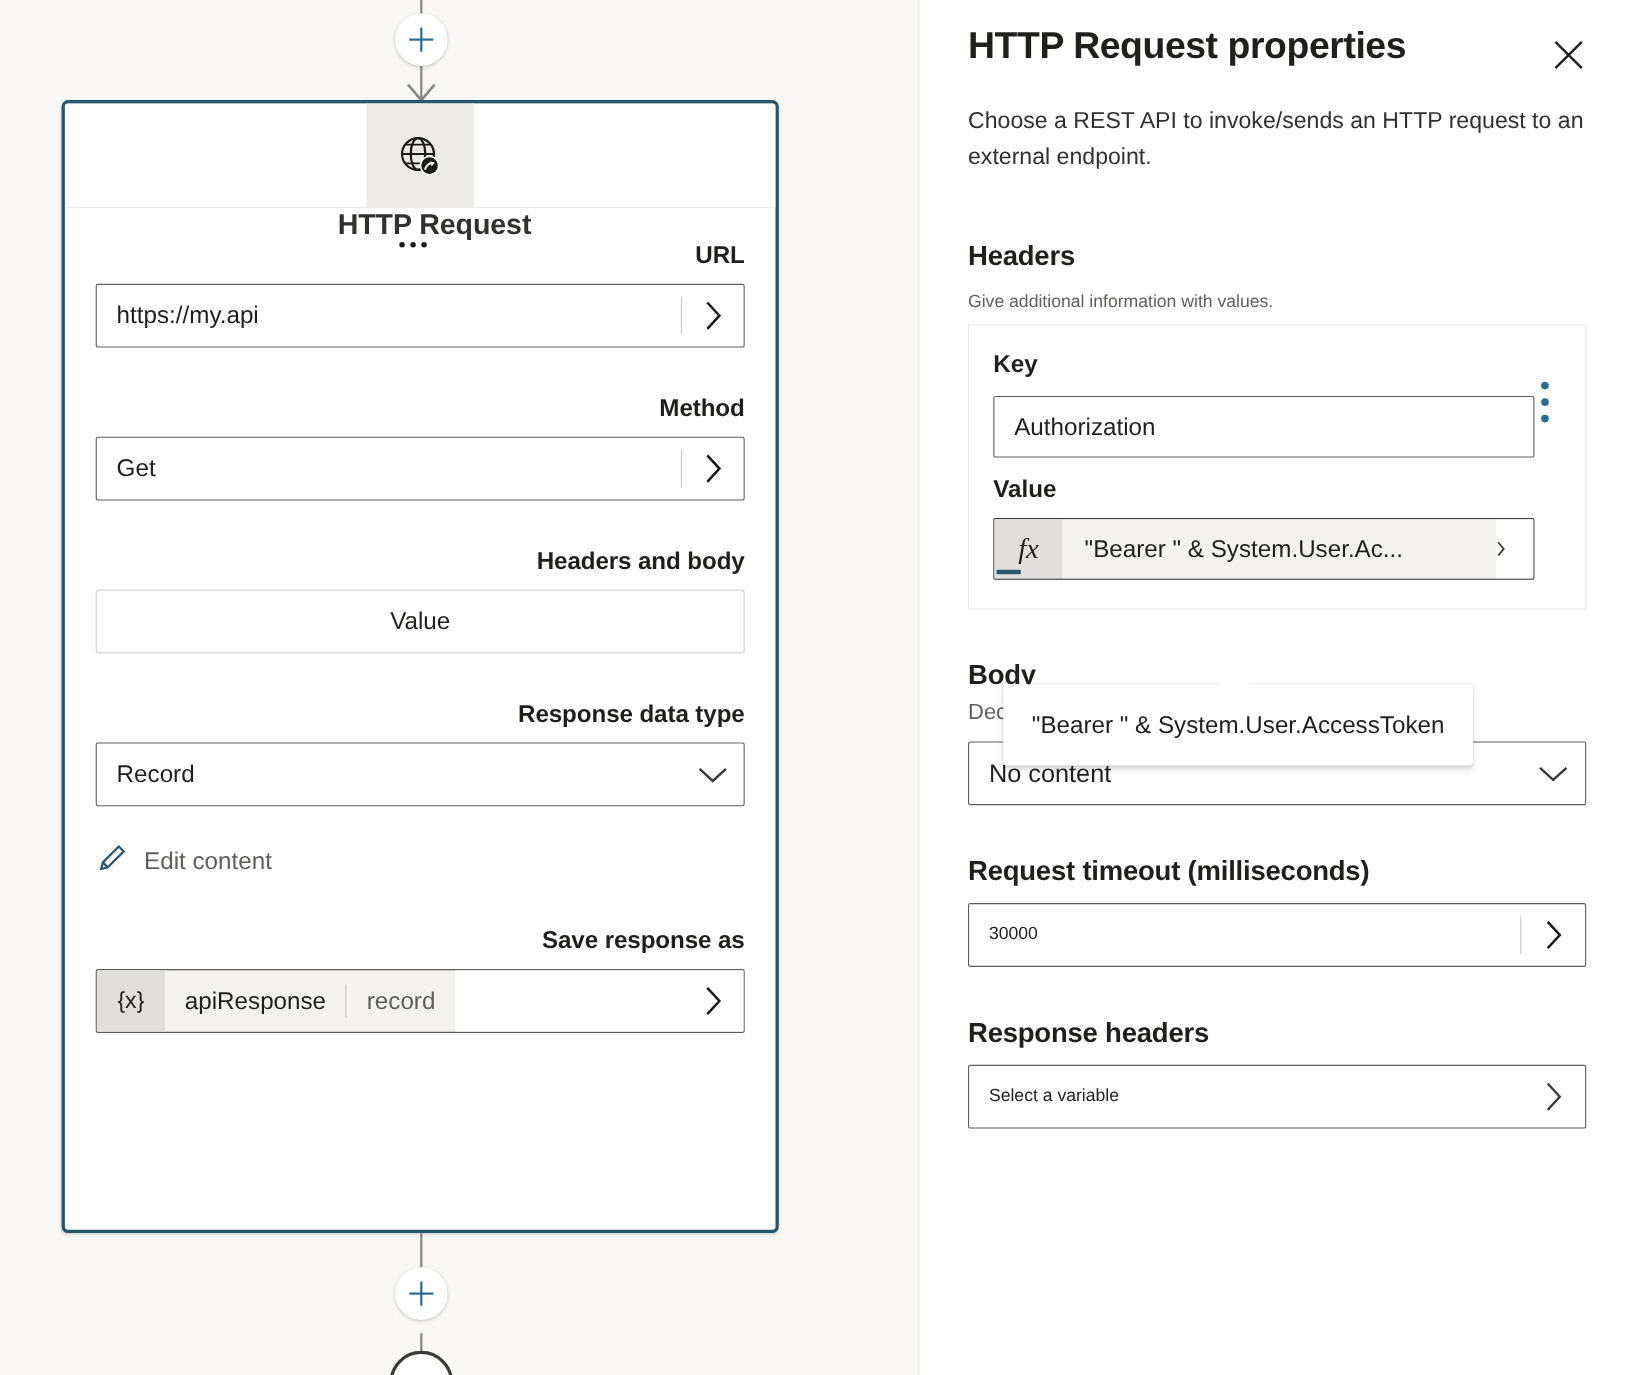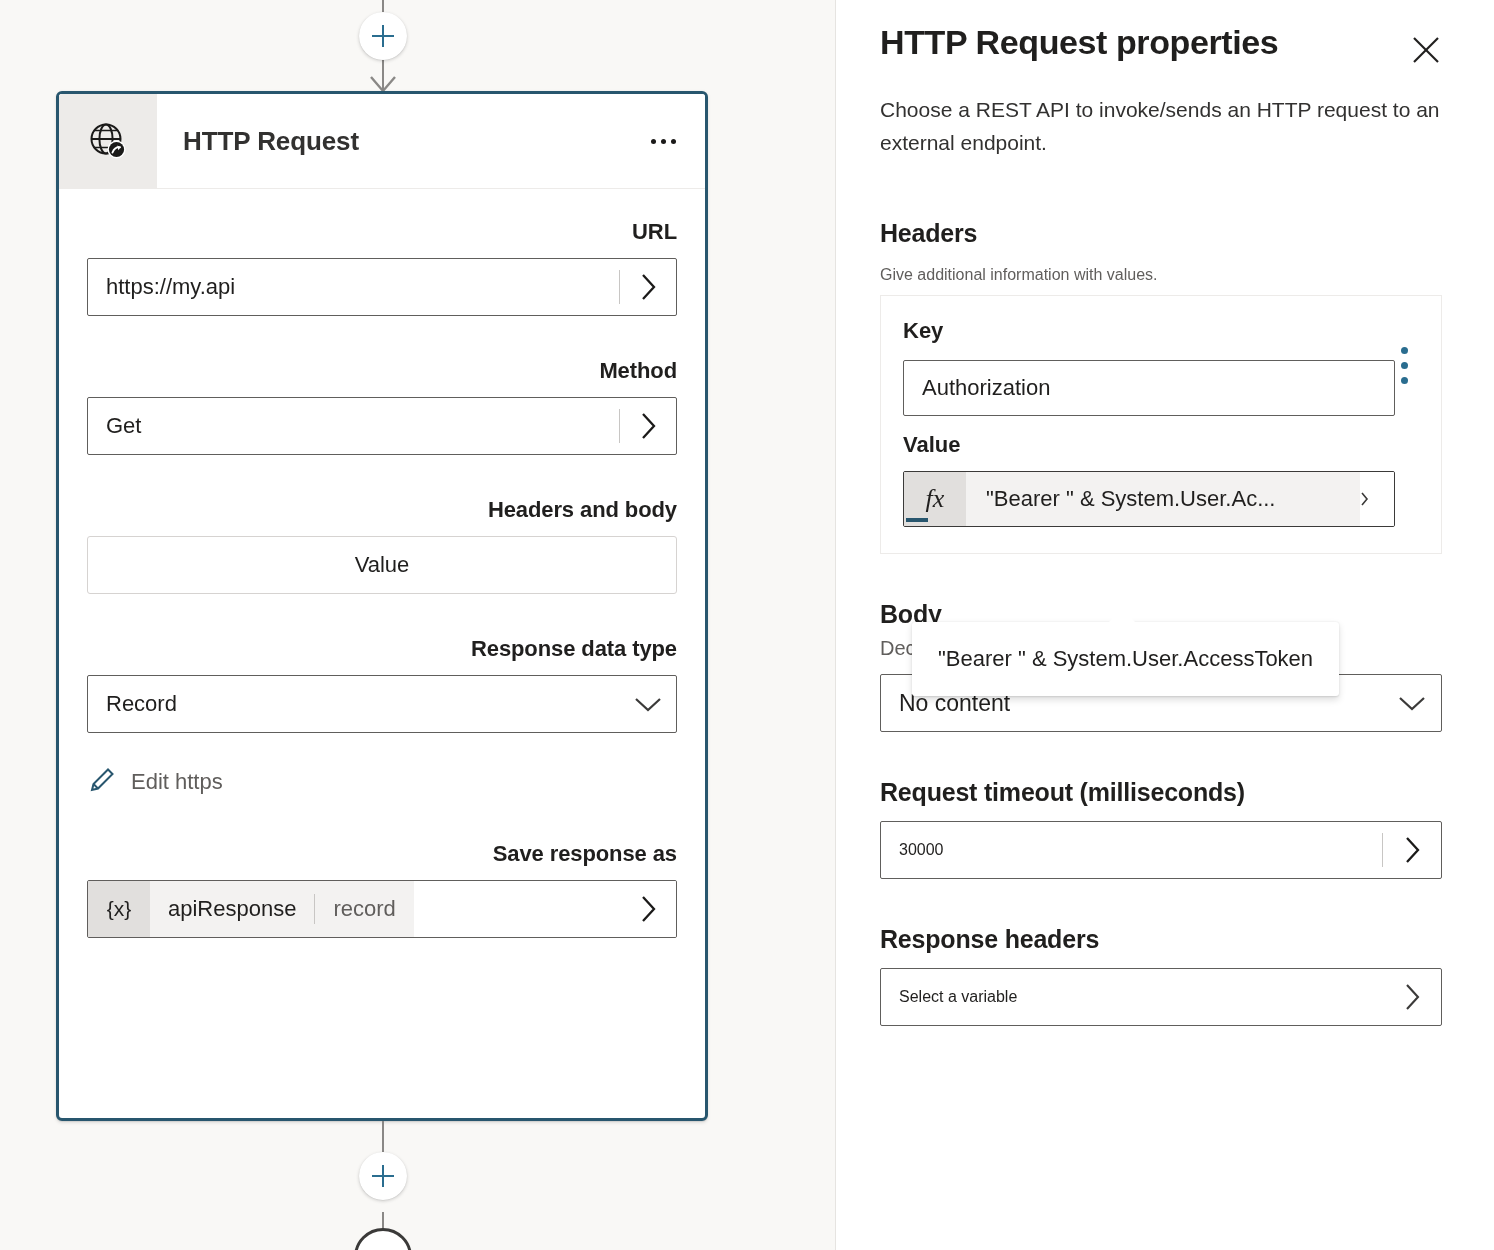--- a/index.html
+++ b/index.html
@@ -65,20 +65,21 @@
     border: 3px solid #28566e;
     border-radius: 6px;
     overflow: hidden;
     box-shadow: 0 1.6px 3.6px rgba(0,0,0,0.10), 0 0.3px 0.9px rgba(0,0,0,0.08);
   }
   .card-header {
     display: flex; align-items: center;
     height: 95px;
     border-bottom: 1px solid #edebe9;
     background: #ffffff;
+    flex-direction: column;
   }
   .card-icon-box {
     width: 98px; height: 95px;
     background: #edebe9;
     display: flex; align-items: center; justify-content: center;
     flex: 0 0 auto;
   }
   .card-title {
     font-size: 26px; font-weight: 600; color: #323130;
     margin-left: 26px; flex: 1 1 auto;
@@ -368,21 +369,21 @@
           </div>
         </div>
 
         <div class="edit-schema">
           <span>
             <svg width="30" height="30" viewBox="0 0 30 30">
                 <path d="M5 25 L6.5 19 L21 4.5 L25.5 9 L11 23.5 Z" fill="none" stroke="#28566e" stroke-width="2"></path>
                 <line x1="6.5" y1="19" x2="11" y2="23.5" stroke="#28566e" stroke-width="2"></line>
               </svg>
           </span>
-          <span class="txt">Edit https</span>
+          <span class="txt">Edit content</span>
         </div>
 
         <div class="field-label second">Save response as</div>
         <div class="var-row">
           <div class="vx">{x}</div>
           <div class="vname">apiResponse</div>
           <div class="vsep"></div>
           <div class="vtype">record</div>
           <div class="spacer"></div>
           <div class="chev">

